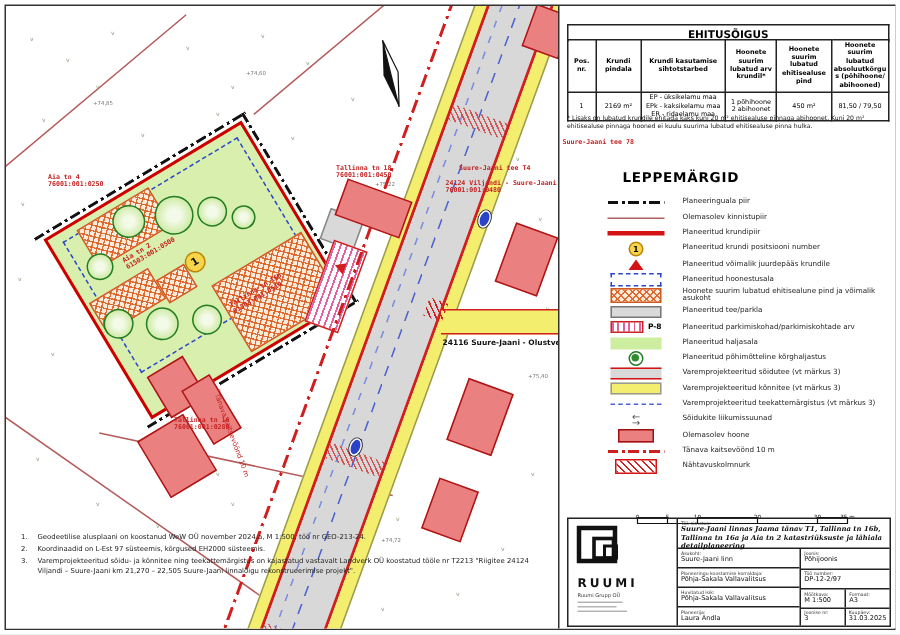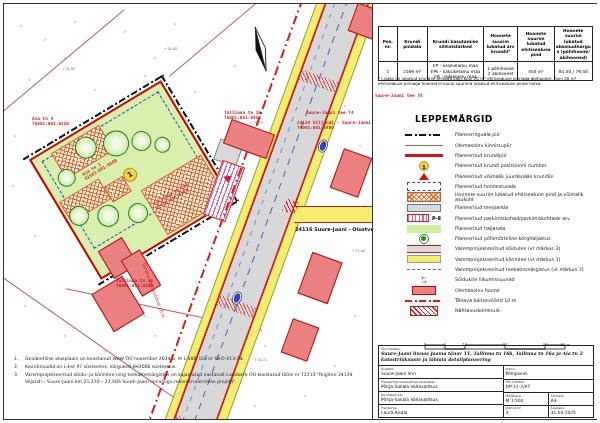--- a/index.html
+++ b/index.html
@@ -245,20 +245,21 @@
       <span class="elev" style="left: 160px; top: 44px;">+74,60</span>
       <span class="elev" style="left: 58px; top: 64px;">+74,85</span>
       <span class="elev" style="left: 30px; top: 156px;">+74,93</span>
       <span class="elev" style="left: 130px; top: 256px;">+75,08</span>
       <span class="elev" style="left: 246px; top: 118px;">+75,22</span>
       <span class="elev" style="left: 348px; top: 246px;">+75,40</span>
       <span class="elev" style="left: 250px; top: 355px;">+74,72</span>
     </div>
 
   <div class="panel">
+    <div class="e-title">EHITUSÕIGUS</div>
     <table class="etab" id="etable">
         <tbody>
           <tr>
             <th style="width: 8%;">Pos. nr.</th>
             <th style="width: 14%;">Krundi pindala</th>
             <th style="width: 27%;">Krundi kasutamise sihtotstarbed</th>
             <th style="width: 16%;">Hoonete suurim lubatud arv krundil*</th>
             <th style="width: 17%;">Hoonete suurim lubatud ehitisealuse pind</th>
             <th style="width: 18%;">Hoonete suurim lubatud absoluutkõrgus (põhihoone/ abihooned)</th>
           </tr>
@@ -393,20 +394,32 @@
         </div>
       </div>
 
     <div class="scalebar" id="scalebar">
       <svg width="144" height="6" viewBox="0 0 144 6">
         <path d="M2,5 V1 H22 V5 H42 V1 H82 V5 H122 V1 H142 V5 H2 Z" fill="none" stroke="#111" stroke-width="0.8"></path>
       </svg>
     <span class="num" style="left: 2px;">0</span><span class="num" style="left: 22px;">5</span><span class="num" style="left: 42px;">10</span><span class="num" style="left: 82px;">20</span><span class="num" style="left: 122px;">30</span><span class="num" style="left: 142px;">35 m</span></div>
 
     <div class="tb">
+      <div class="tb-logo">
+        <svg width="34" height="32" viewBox="0 0 34 32" style="position:absolute;left:5px;top:4px;">
+          <rect x="2" y="2" width="24" height="22" fill="none" stroke="#111" stroke-width="3"></rect>
+          <rect x="12" y="9" width="13" height="13" fill="none" stroke="#111" stroke-width="2.4"></rect>
+          <rect x="19" y="14" width="8" height="8" fill="none" stroke="#111" stroke-width="2"></rect>
+        </svg>
+        <div class="tb-logoname">RUUMI</div>
+        <div class="tb-company">
+          <span>Ruumi Grupp OÜ</span>
+          <div class="blur-line bl1"></div><div class="blur-line bl2"></div><div class="blur-line bl3"></div>
+        </div>
+      </div>
       <div class="tb-main">
         <div class="tb-name">
           <span class="tb-lbl">Töö nimetus:</span>
           <div class="tb-nameval">Suure-Jaani linnas Jaama tänav T1, Tallinna tn 16b, Tallinna tn 16a ja Aia tn 2 katastriüksuste ja lähiala detailplaneering</div>
         </div>
         <div class="tb-grid">
           <div class="tb-colA">
             <div class="tb-cell">
                 <span class="tb-lbl">Asukoht:</span>
                 <div class="tb-val">Suure-Jaani linn</div>

